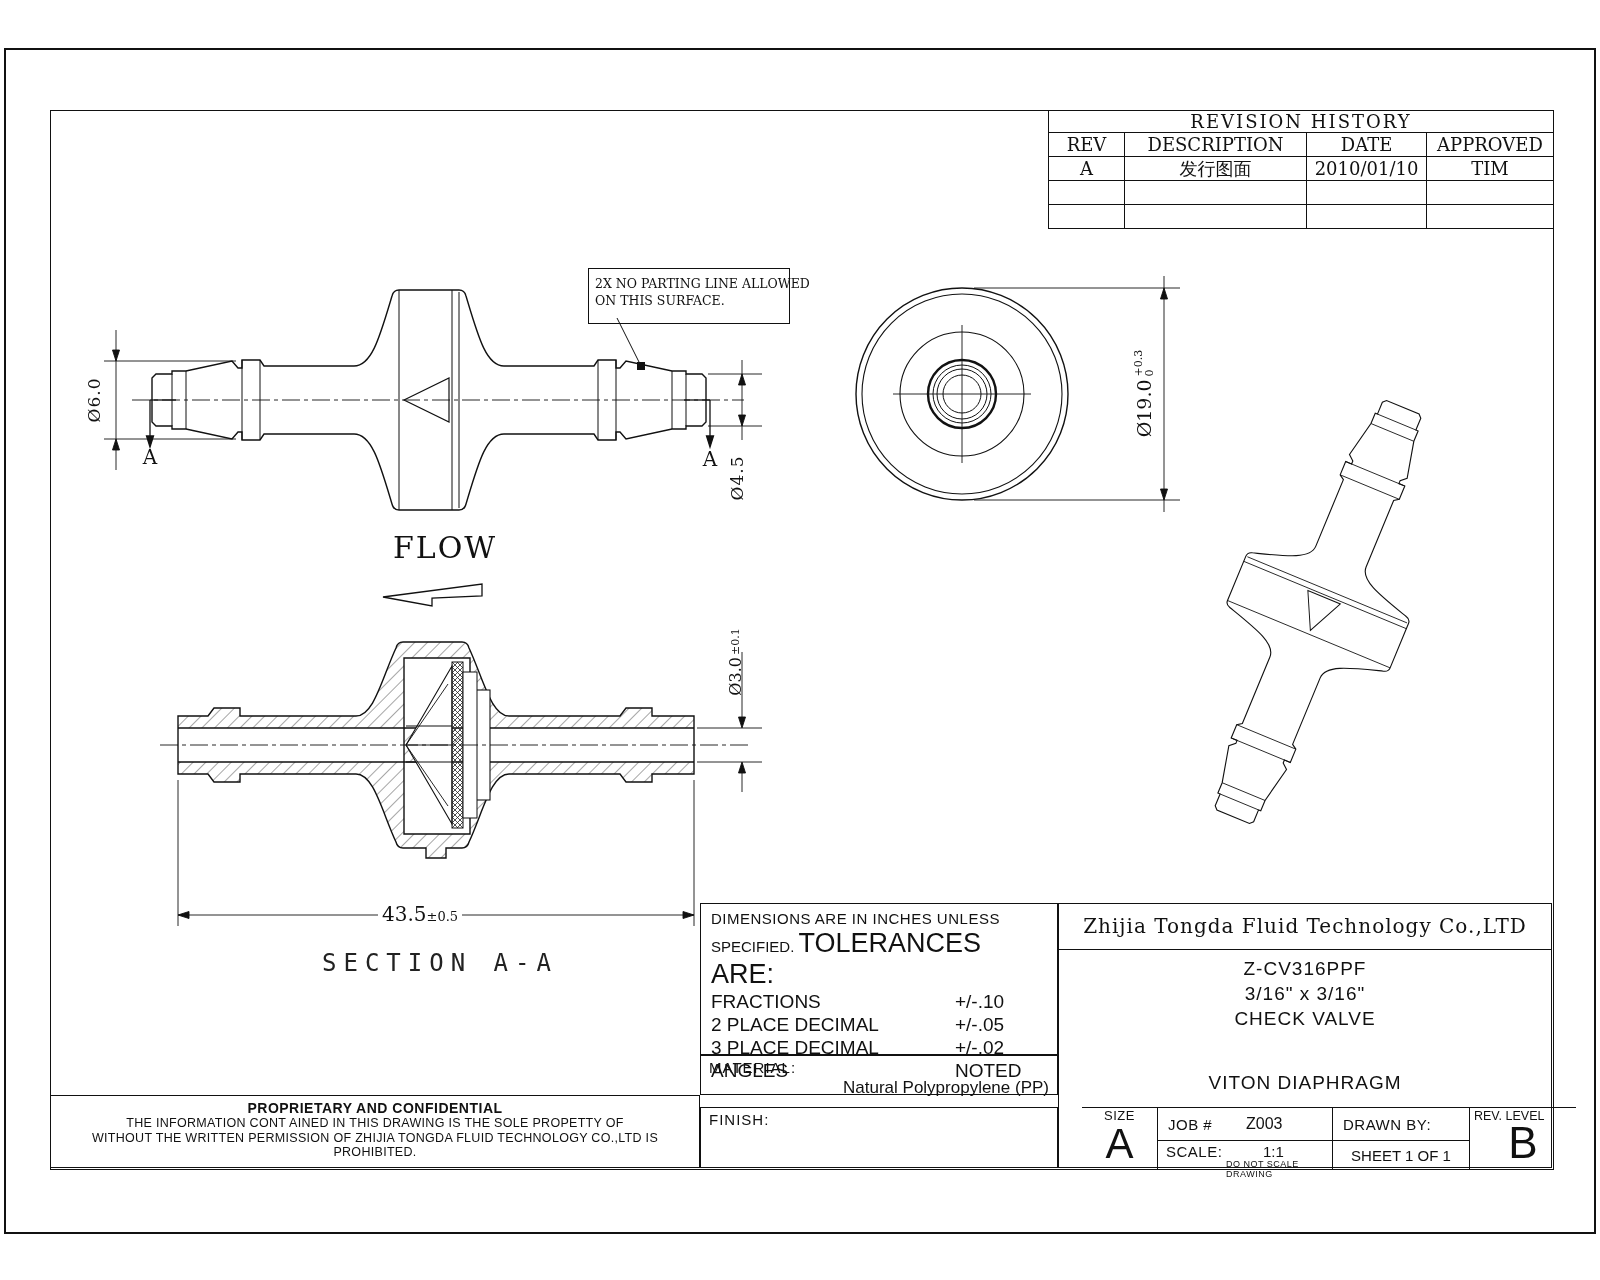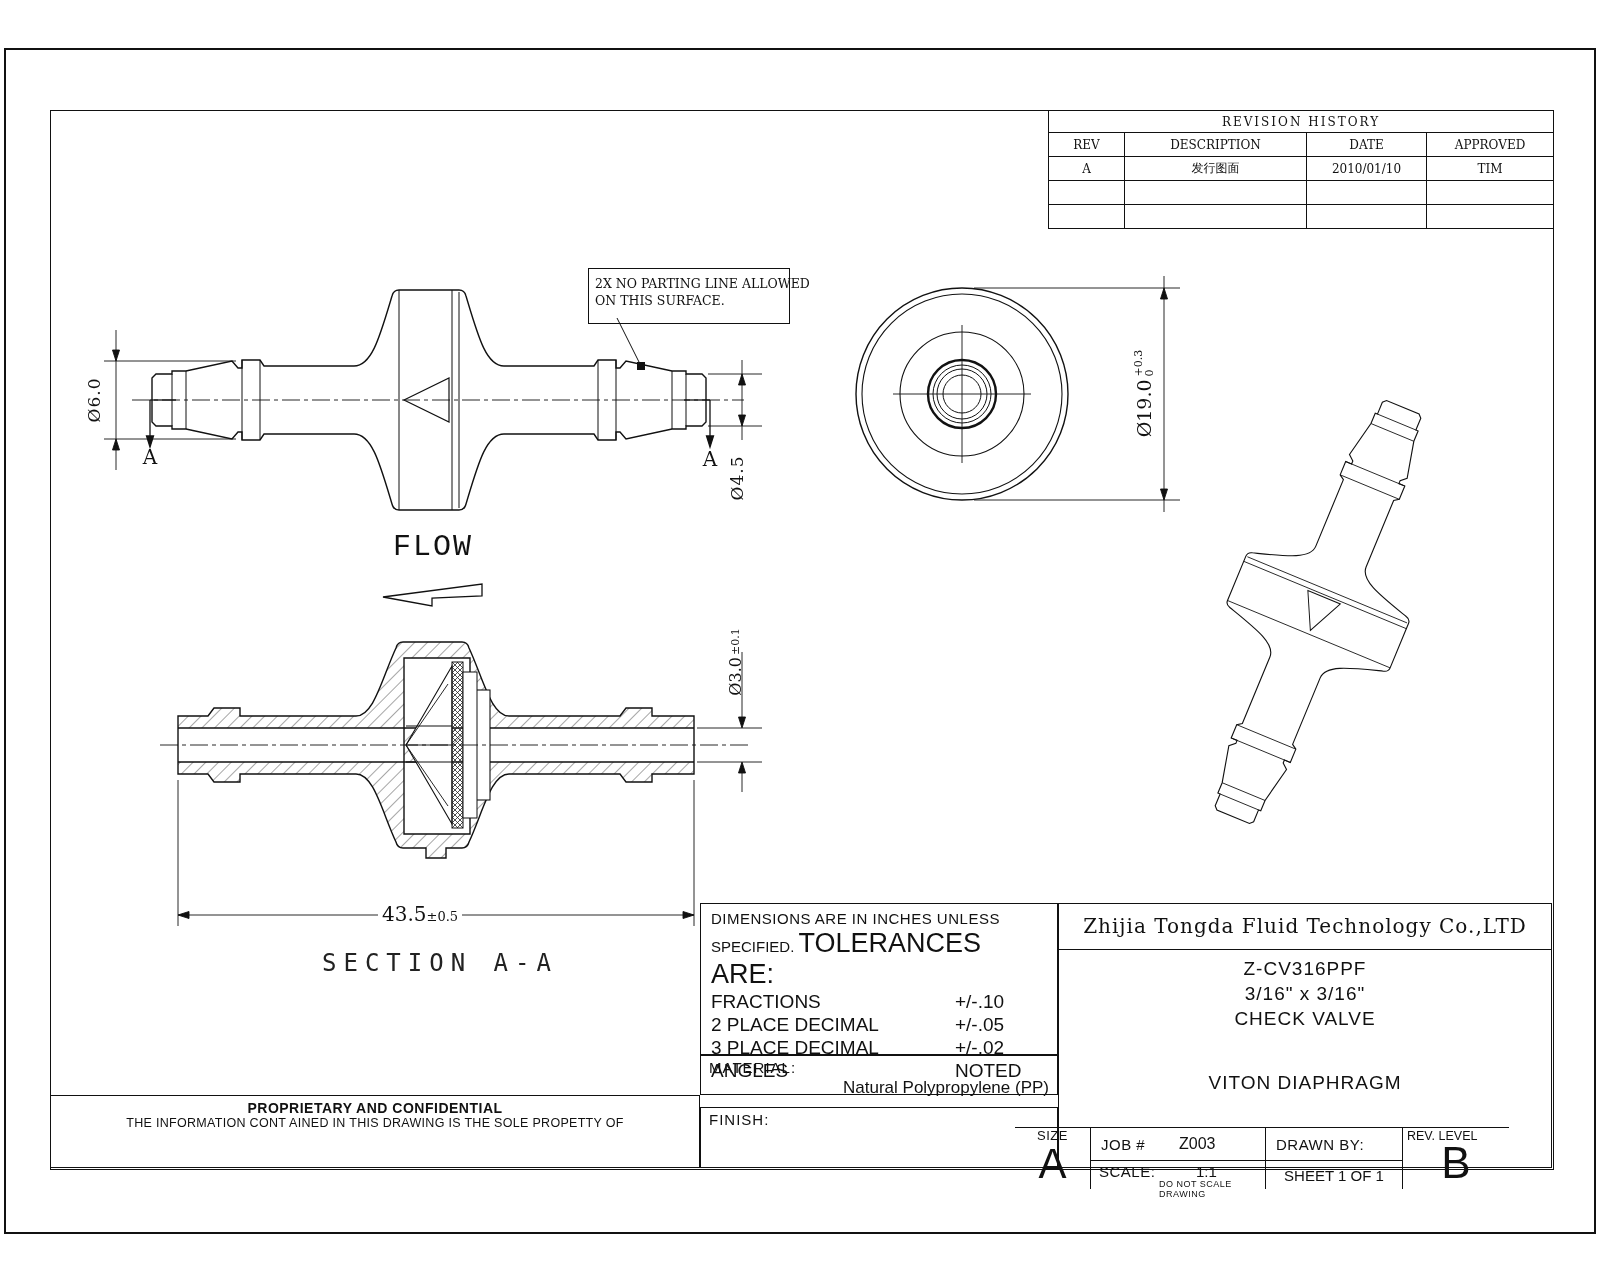--- a/index.html
+++ b/index.html
@@ -10,21 +10,21 @@
   .inner-frame{left:50px;top:110px;width:1502px;height:1058px;border:1.5px solid #111;}
   svg{position:absolute;left:0;top:0;}
   .cad{font-family:"DejaVu Serif","Liberation Serif",serif;}
   .rot{transform:rotate(-90deg);transform-origin:center center;}
   .ctr{display:flex;align-items:center;justify-content:center;}
   .dimlabel{font-size:17px;white-space:nowrap;letter-spacing:1px;}
   .stack{display:inline-flex;flex-direction:column;font-size:11px;line-height:11px;margin-left:3px;}
   
   .revtable{left:1048px;top:110px;width:504px;display:grid;
             grid-template-columns:75px 182px 120px 127px;border:1.4px solid #111;
-            font-family:"DejaVu Serif",serif;font-size:12px;}
+            font-family:"DejaVu Serif",serif;font-size:18px;}
   .revtable .cell{border-top:1px solid #111;display:flex;align-items:center;justify-content:center;
                   height:23px;}
   .revtable .title{grid-column:1/-1;border-top:none;height:21px;letter-spacing:2px;}
   .revtable .c0{border-left:none;} .revtable .cl{border-left:1px solid #111;}
   
   .notebox{left:588px;top:268px;width:190px;height:48px;border:1.3px solid #111;
            font-family:"DejaVu Serif",serif;font-size:12.5px;line-height:17px;padding:6px 4px 0 6px;
            white-space:nowrap;letter-spacing:0px;}
   
   .tolbox{left:700px;top:903px;width:358px;height:152px;border:1.5px solid #111;box-sizing:border-box;
@@ -225,21 +225,21 @@
     </span>
   </div>
   <div class="abs rot ctr cad" style="left:680px;top:652px;width:110px;height:20px;font-size:16px;">
     <span>Ø3.0</span>
     <span style="font-size:11px;margin-left:2px;">±0.1</span>
   </div>
 
   <div class="abs ctr cutletter" style="left:138px;top:446px;width:24px;height:22px;">A</div>
   <div class="abs ctr cutletter" style="left:698px;top:448px;width:24px;height:22px;">A</div>
 
-  <div class="abs flowlabel" style="left:393px;top:530px;font-family:Liberation Mono, monospace;">FLOW</div>
+  <div class="abs flowlabel" style="left:393px;top:530px;">FLOW</div>
 
   <div class="abs lenlabel cad" style="left:378px;top:902px;">
     <span>43.5</span><span class="tol">±0.5</span>
   </div>
 
   <div class="abs ctr seclabel" style="left:320px;top:948px;width:240px;height:30px;">SECTION A-A</div>
 
   <div class="abs tolbox">
     <div class="tol-l1">DIMENSIONS ARE IN INCHES UNLESS</div>
     <div class="tol-l2">
@@ -272,21 +272,21 @@
     <div class="blklabel">FINISH:</div>
   </div>
 
   <div class="abs tblock"></div>
   <div class="abs companybar ctr">Zhijia Tongda Fluid Technology Co.,LTD</div>
   <div class="abs partinfo" style="top:958px;">Z-CV316PPF</div>
   <div class="abs partinfo" style="top:983px;">3/16" x 3/16"</div>
   <div class="abs partinfo" style="top:1008px;">CHECK VALVE</div>
   <div class="abs partinfo" style="top:1072px;">VITON DIAPHRAGM</div>
 
-  <div class="abs" style="left:1015px;top:1107px;width:494px;height:61px;border-top:1.3px solid #111;box-sizing:border-box;margin-top:20px;">
+  <div class="abs" style="left:1082px;top:1107px;width:494px;height:61px;border-top:1.3px solid #111;box-sizing:border-box;">
 
     <div class="abs" style="left:0;top:0;width:75px;height:61px;">
       <div class="ctr cellabel" style="font-size:13px;">SIZE</div>
       <div class="ctr bigletter">A</div>
     </div>
 
     <div class="abs bl" style="left:75px;top:0;width:175px;height:32px;box-sizing:border-box;">
       <span class="abs cellabel" style="left:10px;top:8px;">JOB #</span>
       <span class="abs" style="left:88px;top:7px;font-size:16px;">Z003</span>
     </div>
@@ -303,15 +303,16 @@
 
     <div class="abs bl" style="left:387px;top:0;width:107px;height:61px;box-sizing:border-box;">
       <span class="abs" style="left:4px;top:1px;font-size:12.5px;">REV. LEVEL</span>
       <div class="ctr bigletter" style="margin-top:14px;font-size:44px;">B</div>
     </div>
   </div>
 
   <div class="abs propbox">
     <div class="prop-title">PROPRIETARY AND CONFIDENTIAL</div>
     <div class="prop-l">THE INFORMATION CONT AINED IN THIS DRAWING IS THE SOLE PROPETTY OF</div>
+    <div class="prop-l">WITHOUT THE WRITTEN PERMISSION OF   ZHIJIA TONGDA FLUID TECHNOLOGY CO.,LTD IS PROHIBITED.</div>
   </div>
 
 </div>
 
 </body></html>

